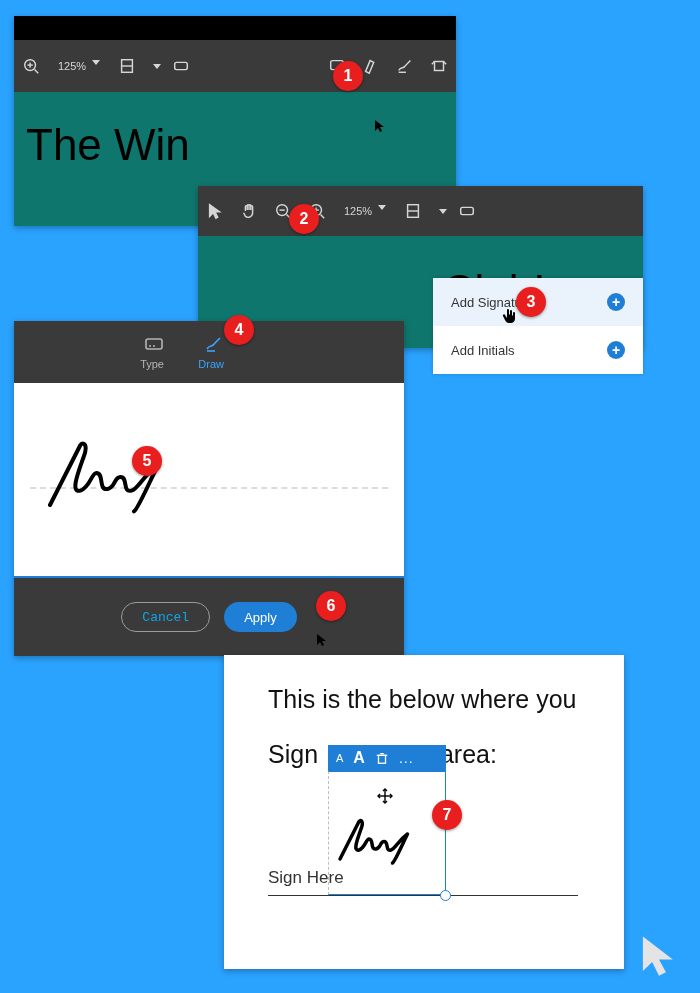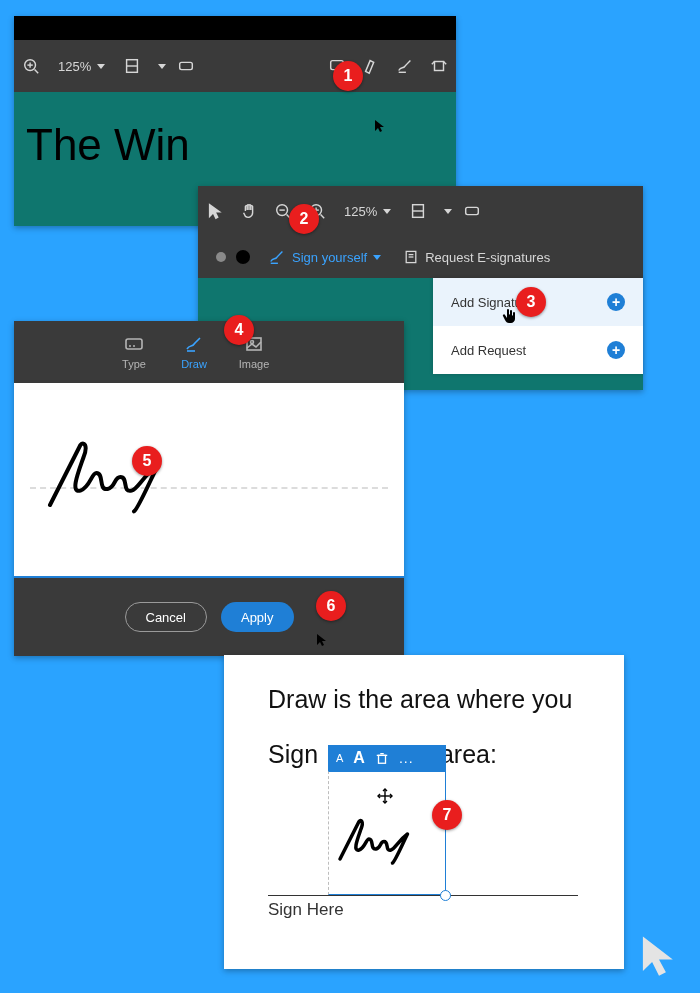--- a/index.html
+++ b/index.html
@@ -1,21 +1,21 @@
 <!DOCTYPE html>
 <html><head>
 <meta charset="utf-8">
 <style>
   html,body{margin:0;padding:0;width:700px;height:993px;background:#2aa3ff;font-family:"Segoe UI",Arial,sans-serif;overflow:hidden;}
   *{box-sizing:border-box;}
   .panel{position:absolute;box-shadow:0 2px 6px rgba(0,0,0,.3);}
   .toolbar{background:#3a3a3a;display:flex;align-items:center;height:40px;color:#d6d6d6;}
   .tbtn{width:34px;height:40px;display:flex;align-items:center;justify-content:center;color:#d6d6d6;}
   .tbtn svg{width:18px;height:18px;stroke:#d6d6d6;fill:none;stroke-width:1.6;}
-  .zoom{display:flex;align-items:center;padding:0 10px;font-size:13px;color:#d6d6d6;}
+  .zoom{display:flex;padding:0 10px;font-size:11px;color:#d6d6d6;}
   .caret{margin-left:6px;border-left:4px solid transparent;border-right:4px solid transparent;border-top:5px solid #d6d6d6;}
   .marker{position:absolute;width:30px;height:30px;border-radius:50%;background:#e91e1e;color:#fff;font-weight:700;display:flex;align-items:center;justify-content:center;font-size:16px;z-index:50;box-shadow:0 1px 3px rgba(0,0,0,.4);}
   .doc{background:#0f766e;}
 
   
   #p1{left:14px;top:16px;width:442px;height:210px;}
   #p1 .titlebar{height:24px;background:#000;}
   #p1 .toolbar{height:52px;}
   #p1 .doc{height:134px;padding:28px 12px;font-size:44px;}
 
@@ -27,30 +27,30 @@
   #p2 .subbar .dot2{width:14px;height:14px;background:#000;border-radius:50%;margin-right:18px;}
   #p2 .signitem{display:flex;align-items:center;font-size:13px;}
   #p2 .doc{height:112px;padding:30px 10px;font-size:44px;}
   #p2 .menu{position:absolute;top:92px;right:0;width:210px;background:#fff;box-shadow:0 0 4px rgba(0,0,0,.2);}
   #p2 .mrow{height:48px;display:flex;align-items:center;padding:0 18px;font-size:13px;color:#333;}
   #p2 .plus{width:18px;height:18px;border-radius:50%;background:#1f7fd6;color:#fff;display:flex;align-items:center;justify-content:center;margin-left:auto;font-size:14px;font-weight:700;}
 
   
   #p3{left:14px;top:321px;width:390px;}
   #p3 .tabs{height:62px;background:#3a3a3a;display:flex;}
-  #p3 .tab{width:60px;display:flex;flex-direction:column;align-items:center;justify-content:center;color:#b5b5b5;font-size:11px;gap:4px;}
+  #p3 .tab{width:60px;display:flex;flex-direction:column;align-items:flex-end;justify-content:center;color:#b5b5b5;font-size:11px;gap:4px;}
   #p3 .tab.active{color:#3aa3ff;}
   #p3 .tab svg{width:20px;height:20px;stroke:currentColor;fill:none;stroke-width:1.6;}
   #p3 .padL{width:90px;}
   #p3 .canvas{height:195px;background:#fff;position:relative;}
   #p3 .dotline{position:absolute;left:16px;right:16px;top:104px;border-top:2px dashed #dcdcdc;}
   #p3 .blueline{position:absolute;left:0;right:0;bottom:0;border-top:2px solid #1f7fd6;}
   #p3 .btnrow{height:78px;background:#3a3a3a;display:flex;align-items:center;justify-content:center;gap:14px;}
   #p3 .btn{height:30px;padding:0 20px;border-radius:15px;font-size:13px;display:flex;align-items:center;justify-content:center;}
-  #p3 .cancel{border:1px solid #9a9a9a;color:#ffffff;}
+  #p3 .cancel{border:1px solid #9a9a9a;color:#0ea5e9;font-family:Liberation Mono, monospace;}
   #p3 .apply{background:#1f7fd6;color:#fff;align-items:center;}
 
   
   #p4{left:224px;top:655px;width:400px;height:314px;background:#fff;padding:30px 44px;}
   #p4 .line1{font-size:25px;color:#111;margin-bottom:26px;white-space:nowrap;}
   #p4 .line2{font-size:25px;color:#111;}
 
   .cursor{position:absolute;width:14px;height:14px;}
   .cursor svg{width:14px;height:14px;fill:#000;}
   .hand{position:absolute;width:14px;height:16px;}
@@ -158,50 +158,30 @@
       </div>
     <div class="tbtn" style="width:20px">
         <span class="caret"></span>
       </div>
     <div class="tbtn">
         <svg viewBox="0 0 20 20">
           <rect x="3" y="6" width="14" height="8" rx="2"></rect>
         </svg>
       </div>
   </div>
-  <div class="subbar">
-    <div class="dot"></div>
-    <div class="dot2"></div>
-    <div class="signitem" style="color:#3aa3ff">
-      <svg viewBox="0 0 20 20" style="width:18px;height:18px;stroke:#3aa3ff;fill:none;stroke-width:1.6;margin-right:6px">
-          <path d="M3 15 C6 10 8 14 11 9 L16 4"></path>
-          <line x1="3" y1="17" x2="11" y2="17"></line>
-        </svg>
-      <span>Sign yourself</span>
-      <span class="caret" style="border-top-color:#3aa3ff;margin-left:6px"></span>
-    </div>
-    <div class="signitem" style="margin-left:22px;color:#d6d6d6">
-      <svg viewBox="0 0 20 20" style="width:16px;height:16px;stroke:#d6d6d6;fill:none;stroke-width:1.6;margin-right:6px">
-          <rect x="4" y="3" width="12" height="14"></rect>
-          <line x1="7" y1="7" x2="13" y2="7"></line>
-          <line x1="7" y1="10" x2="13" y2="10"></line>
-        </svg>
-      <span>Request E-signatures</span>
-    </div>
-  </div>
   <div class="doc">
     <span style="visibility:hidden">XXXXXXXX</span><span>Club!</span>
   </div>
   <div class="menu">
     <div class="mrow" style="background:#eaf3fc">
       <span>Add Signature</span>
       <span class="plus">+</span>
     </div>
     <div class="mrow">
-      <span>Add Request</span>
+      <span>Add Initials</span>
       <span class="plus">+</span>
     </div>
   </div>
 </div>
 <div class="marker" style="left:289px;top:204px">2</div>
 <div class="marker" style="left:516px;top:287px">3</div>
 <div class="hand" style="left:502px;top:308px"><svg viewBox="0 0 14 16" fill="#000">
       <path d="M5 2a1 1 0 0 1 2 0v4a.5.5 0 0 0 1 0V3a1 1 0 0 1 2 0v4a.5.5 0 0 0 1 0V5a1 1 0 0 1 2 0v6c0 2-2 4-4 4H7c-2 0-3-1-4-3L1 8a1 1 0 0 1 2-1l2 3V2z"></path>
     </svg></div>
 
@@ -216,28 +196,20 @@
         </svg>
       <span>Type</span>
     </div>
     <div class="tab active">
       <svg viewBox="0 0 20 20">
           <path d="M3 15 C6 10 8 14 11 9 L16 4"></path>
           <line x1="3" y1="17" x2="11" y2="17"></line>
         </svg>
       <span>Draw</span>
     </div>
-    <div class="tab">
-      <svg viewBox="0 0 20 20">
-          <rect x="3" y="4" width="14" height="12"></rect>
-          <circle cx="8" cy="8" r="1.5"></circle>
-          <path d="M3 14 L8 10 L12 13 L17 8"></path>
-        </svg>
-      <span>Image</span>
-    </div>
   </div>
   <div class="canvas">
     <div class="dotline"></div>
     <svg viewBox="0 0 200 100" style="position:absolute;left:28px;top:40px;width:160px;height:100px">
       <path d="M10 90 L48 15 C52 10 58 15 52 30 C45 50 35 75 48 72 C60 68 62 50 68 50 C78 50 70 72 82 70 C92 68 90 55 98 55 C108 55 100 75 112 72 C120 70 125 55 145 40 C135 60 120 95 115 98" stroke="#000" stroke-width="5" fill="none" stroke-linecap="round" stroke-linejoin="round"></path>
     </svg>
     <div class="blueline"></div>
   </div>
   <div class="btnrow">
     <div class="btn cancel">
@@ -249,21 +221,21 @@
   </div>
 </div>
 <div class="marker" style="left:224px;top:315px">4</div>
 <div class="marker" style="left:132px;top:446px">5</div>
 <div class="marker" style="left:316px;top:591px">6</div>
 <div class="cursor" style="left:316px;top:633px"><svg viewBox="0 0 14 14">
       <path d="M1 1 L1 12 L4 9 L6 13 L8 12 L6 8 L10 8 Z"></path>
     </svg></div>
 
 <div id="p4" class="panel">
-  <div class="line1">Draw is the area where you</div>
+  <div class="line1">This is the below where you</div>
   <div class="line2">
     <span>Sign</span>
     <span style="display:inline-block;width:108px"></span>
     <span>area:</span>
   </div>
 </div>
 
 <div class="sigbox" style="position:absolute;left:328px;top:745px;width:118px;z-index:10">
   <div class="sigtb" style="height:26px;background:#1f7fd6;display:flex;align-items:center;gap:10px;padding:0 8px;color:#fff;">
     <span style="font-size:11px">A</span>
@@ -280,19 +252,19 @@
         <line x1="8" y1="1" x2="8" y2="15"></line>
         <line x1="1" y1="8" x2="15" y2="8"></line>
         <path d="M6 3 L8 1 L10 3 M6 13 L8 15 L10 13 M3 6 L1 8 L3 10 M13 6 L15 8 L13 10" fill="none"></path>
       </svg>
     <svg viewBox="0 0 200 100" style="position:absolute;left:6px;top:34px;width:100px;height:66px">
       <path d="M10 90 L48 15 C52 10 58 15 52 30 C45 50 35 75 48 72 C60 68 62 50 68 50 C78 50 70 72 82 70 C92 68 90 55 98 55 C108 55 100 75 112 72 C120 70 125 55 145 40 C135 60 120 95 115 98" stroke="#000" stroke-width="7" fill="none" stroke-linecap="round" stroke-linejoin="round"></path>
     </svg>
   </div>
 </div>
 <div style="position:absolute;left:268px;top:895px;width:310px;border-top:1px solid #333"></div>
-<div style="position:absolute;left:268px;top:900px;font-size:17px;color:#333">Sign Here</div>
+<div style="position:absolute;left:268px;top:868px;font-size:17px;color:#333">Sign Here</div>
 <div style="position:absolute;left:440px;top:890px;width:11px;height:11px;border:1px solid #1f7fd6;border-radius:50%;background:#fff;z-index:11"></div>
 <div class="marker" style="left:432px;top:800px">7</div>
 
 <svg viewBox="0 0 40 40" style="position:absolute;left:636px;top:932px;width:46px;height:46px;fill:#e4e4e4">
     <path d="M6 4 L6 34 L14 26 L20 38 L26 35 L20 24 L32 24 Z"></path>
   </svg>
 
 </body></html>

